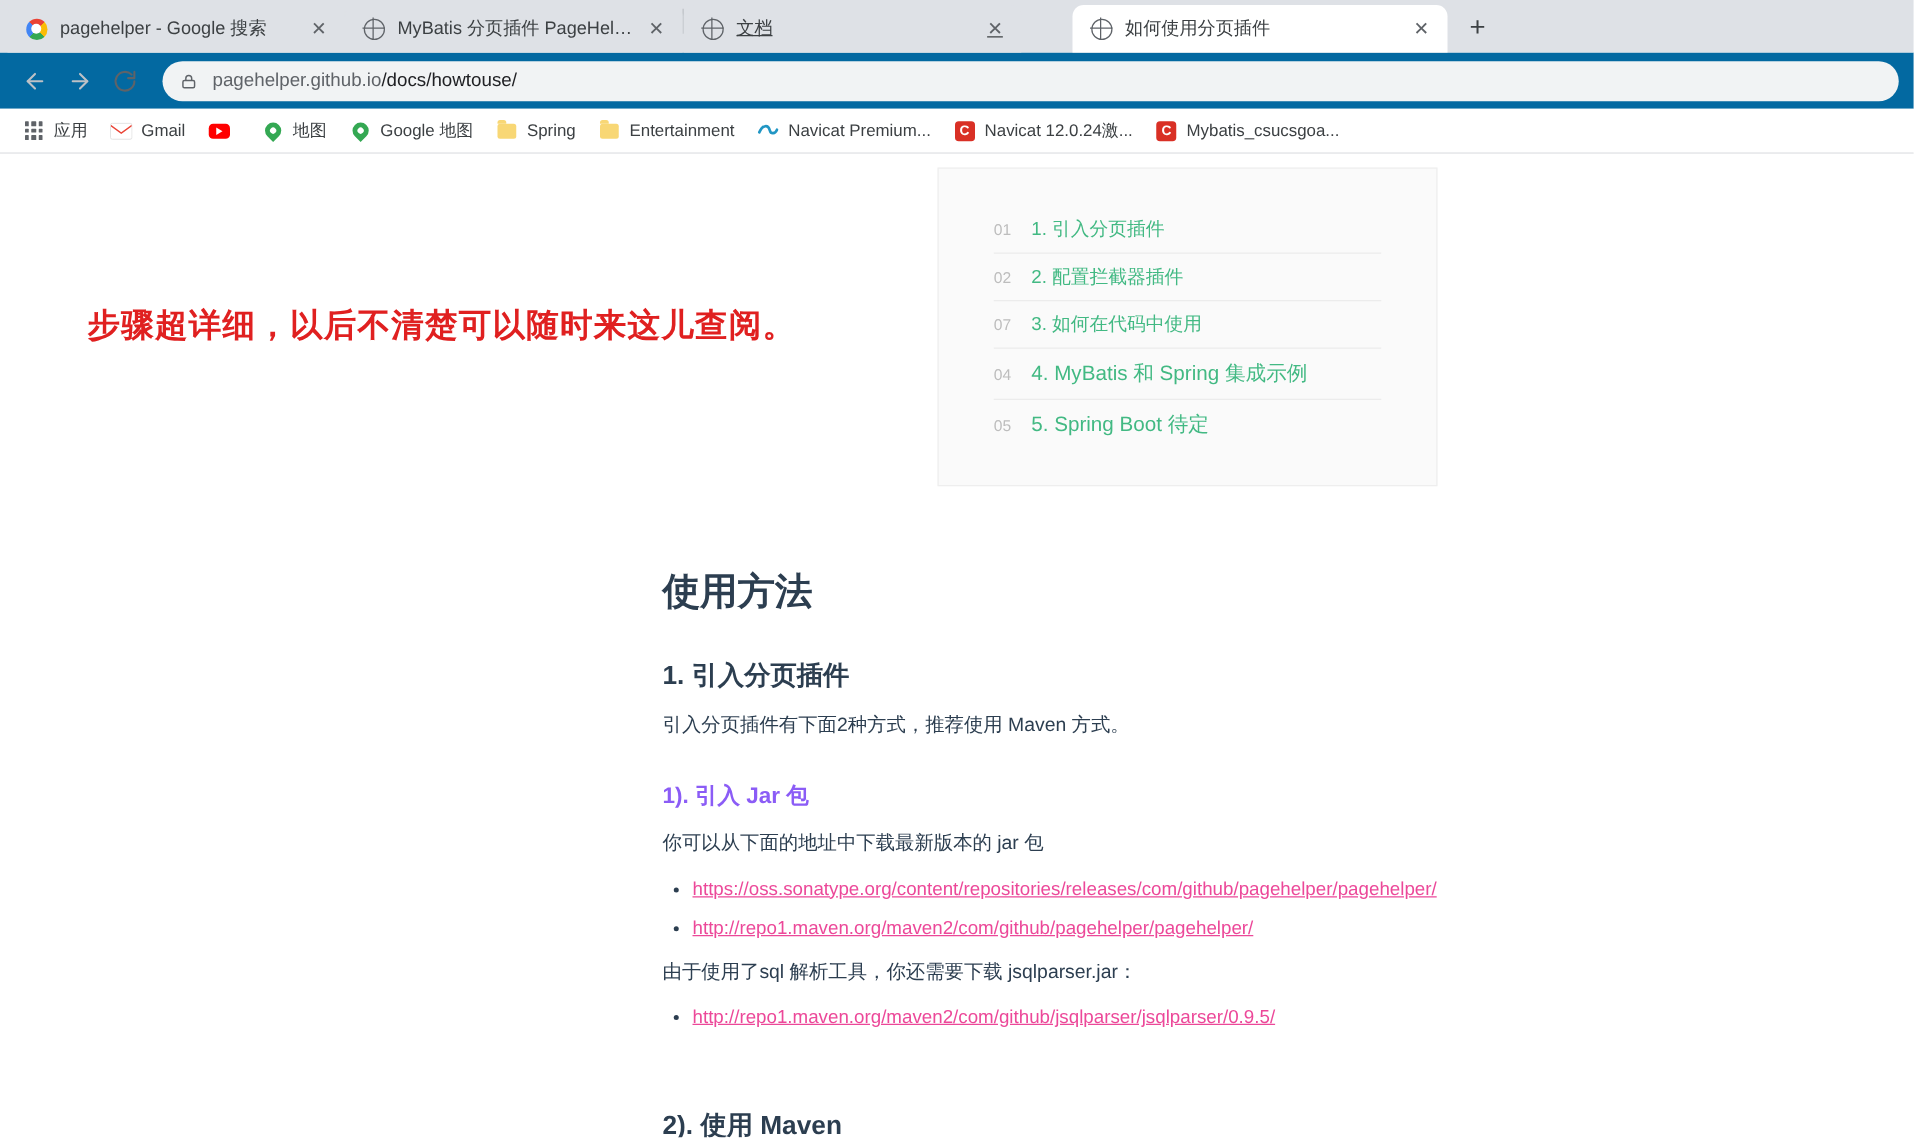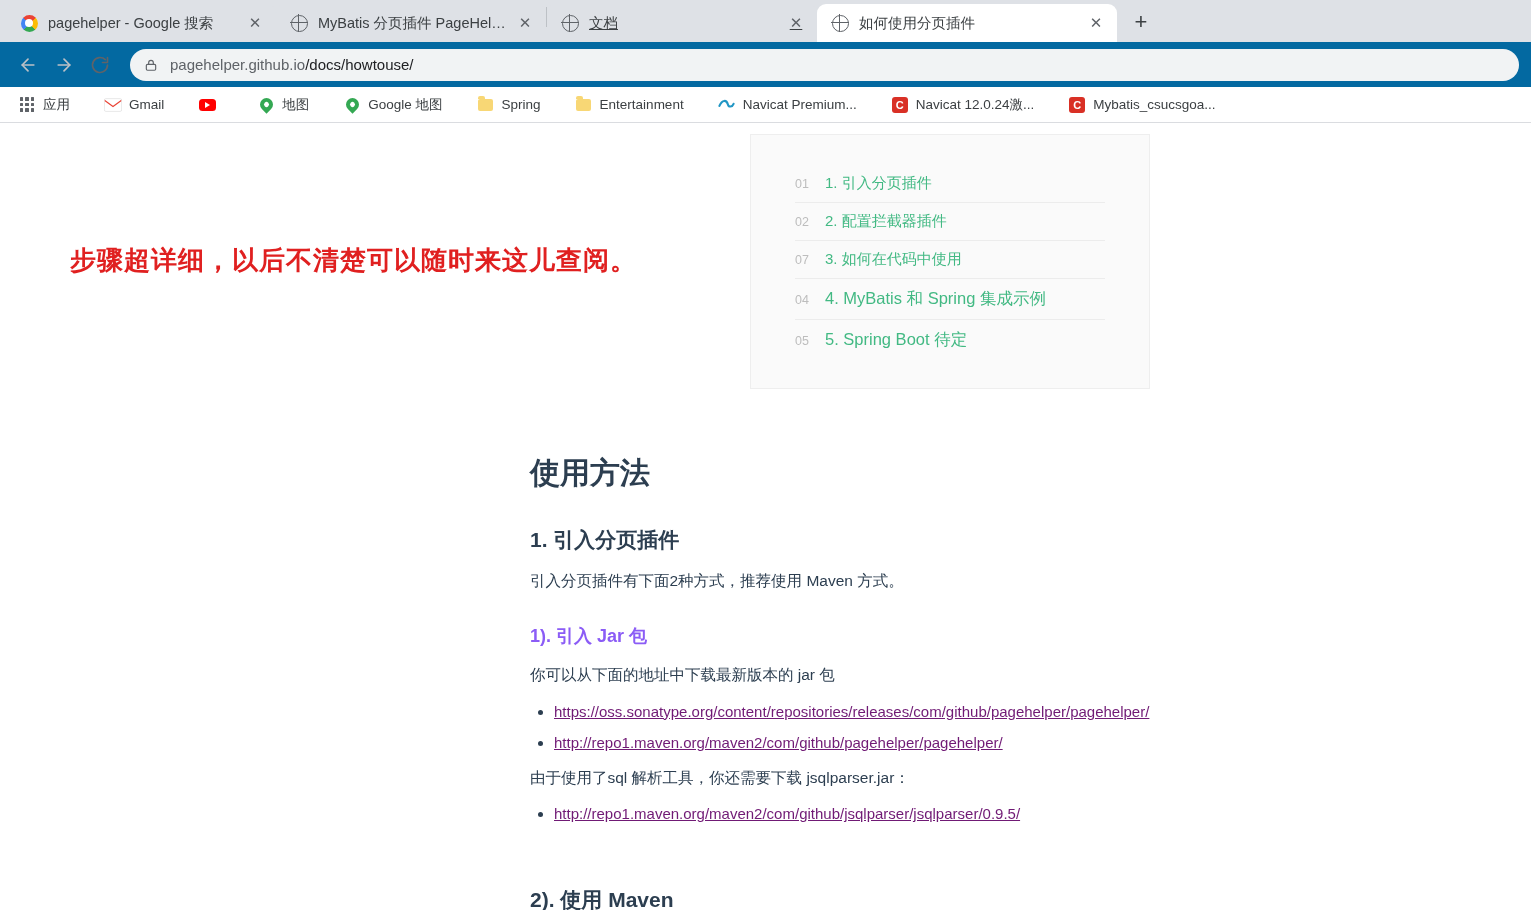--- a/index.html
+++ b/index.html
@@ -168,21 +168,21 @@
   .url-path { color: #202124; }
   .url-text { white-space: nowrap; overflow: hidden; text-overflow: ellipsis; }
 
   
   .bookmarks {
     height: 36px;
     background: #ffffff;
     display: flex;
     align-items: center;
     padding: 0 10px;
-    gap: 18px;
+    gap: 2px;
     border-bottom: 1px solid #dadce0;
   }
   .bm {
     display: flex;
     align-items: center;
     height: 26px;
     padding: 0 8px;
     border-radius: 4px;
     font-size: 13.5px;
     color: #3c4043;
@@ -335,21 +335,21 @@
   ul.links {
     margin: 12px 0;
     padding-left: 24px;
   }
   ul.links li {
     margin: 14px 0;
     font-size: 15px;
   }
   ul.links li::marker { color: #2c3e50; }
   a.ext {
-    color: #701a75;
+    color: #ec4899;
     text-decoration: underline;
     font-size: 15px;
     word-break: break-all;
   }
   .cut-bottom {
     position: absolute;
     left: 530px;
     bottom: -4px;
     font-size: 21px;
     font-weight: bold;
@@ -382,21 +382,21 @@
     <div class="tab-sep"></div>
 
     <div class="tab inactive" style="width:270px;text-decoration:underline;">
       <span class="favicon">
           <span class="globe"></span>
         </span>
       <span class="title">文档</span>
       <span class="tabclose">✕</span>
     </div>
 
-    <div class="tab active" style="width:338px;">
+    <div class="tab active" style="width:338px;margin-left:41px;">
       <span class="favicon">
           <span class="globe"></span>
         </span>
       <span class="title">如何使用分页插件</span>
       <span class="tabclose">✕</span>
     </div>
 
     <div class="newtab">+</div>
   </div>
 

